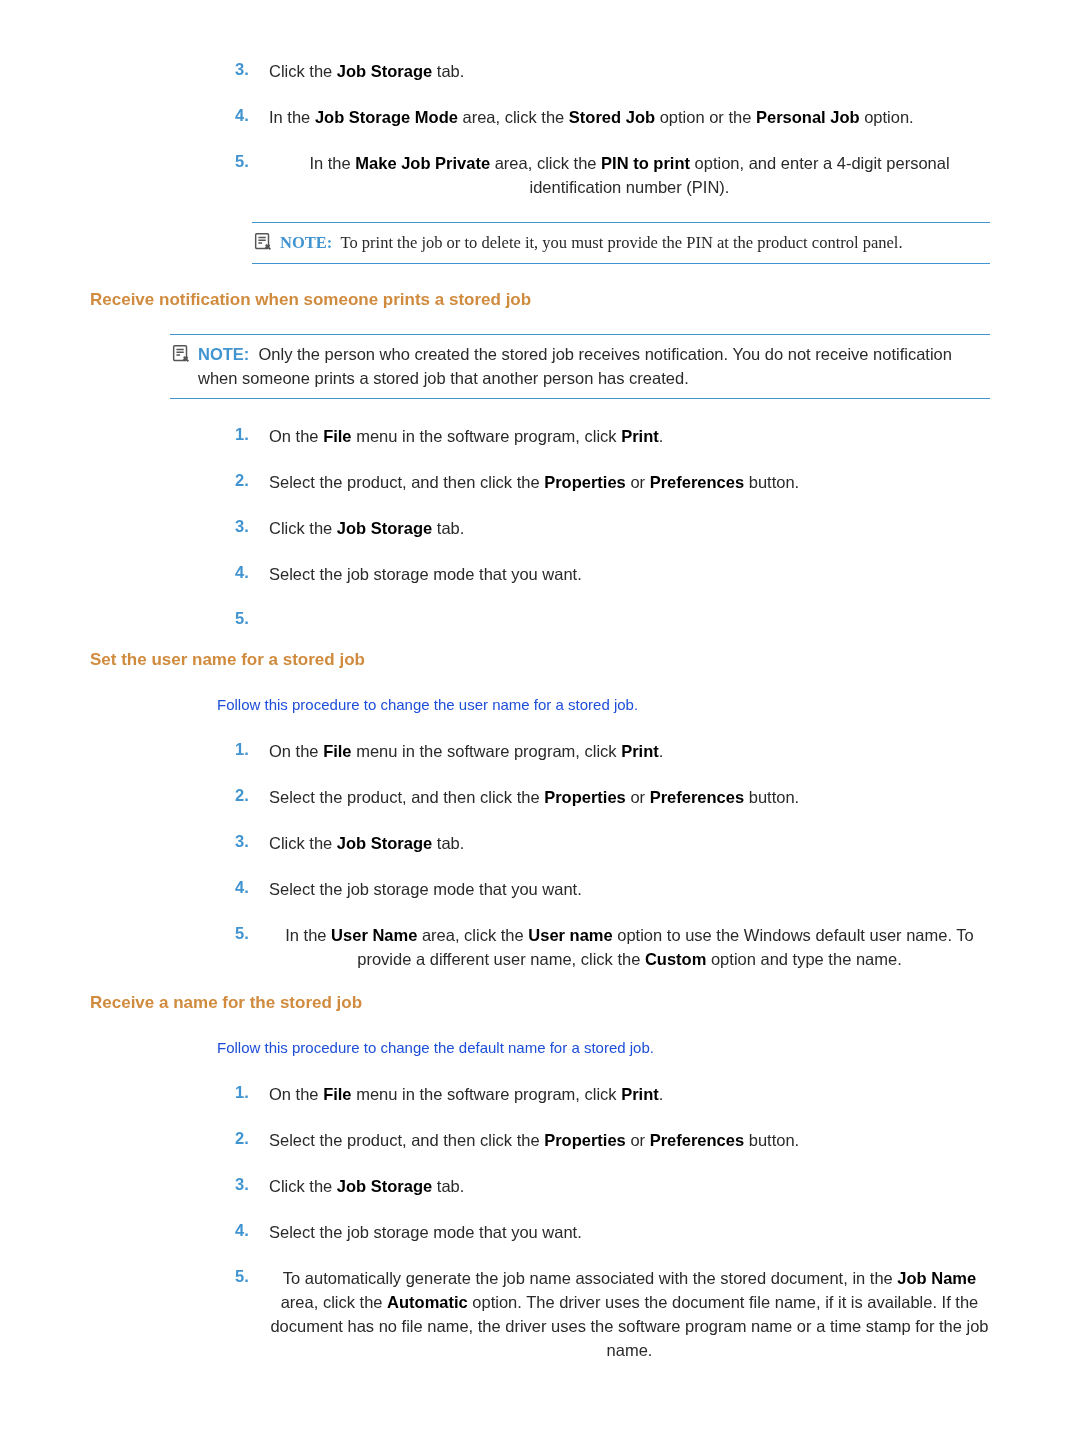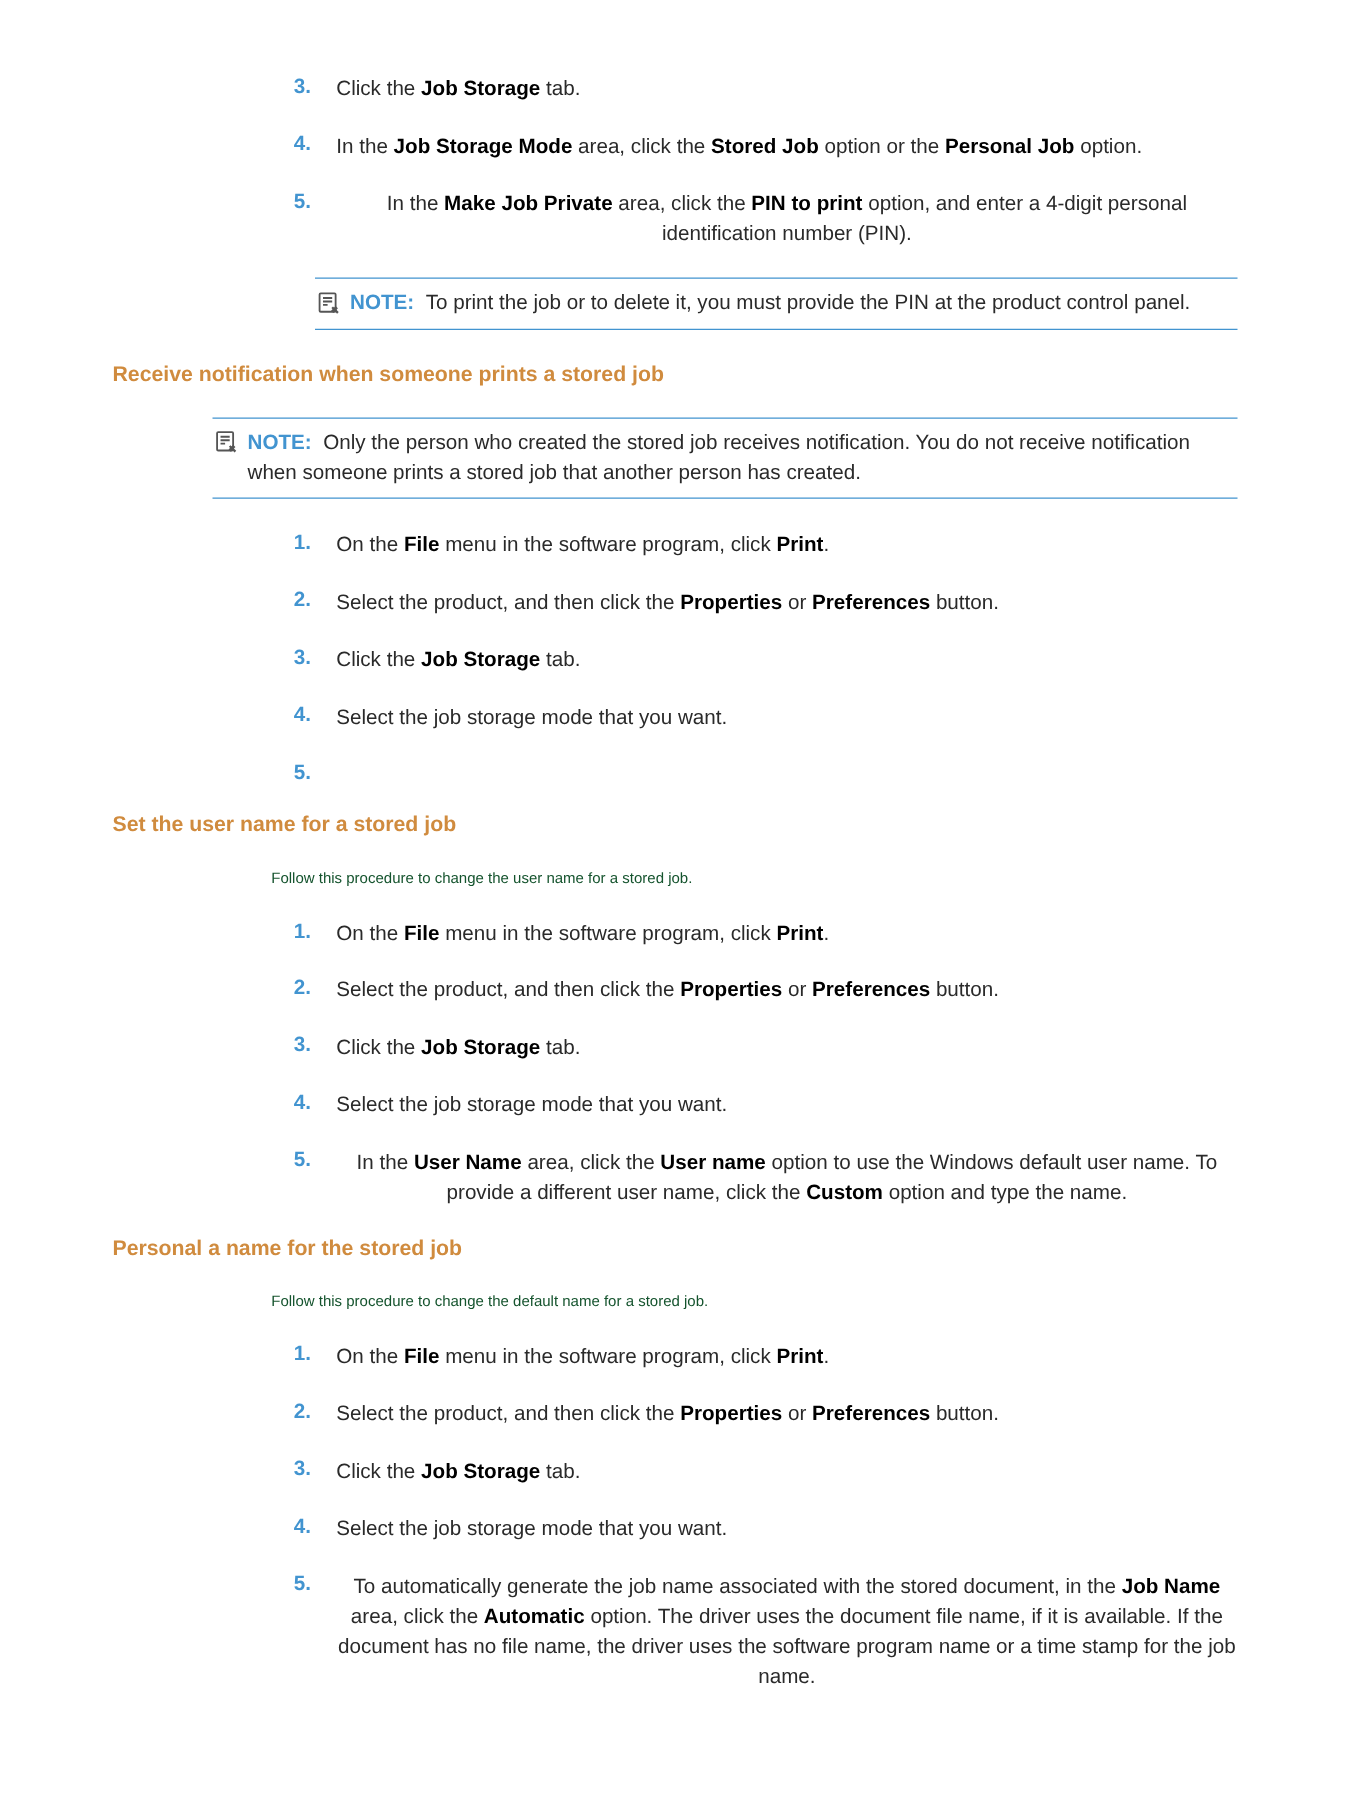--- a/index.html
+++ b/index.html
@@ -36,21 +36,22 @@
   .txt b {
     color: #000;
     font-weight: bold;
   }
   .note-box {
     margin: 8px 0 26px 107px;
     border-top: 1.5px solid #4294d0;
     border-bottom: 1.5px solid #4294d0;
     padding: 8px 0;
     display: flex;
-    align-items: center;
+    align-items: flex-start;
+    font-family: Liberation Serif, serif;
   }
   .note-box-outer {
     margin: 8px 0 26px 25px;
     border-top: 1.5px solid #4294d0;
     border-bottom: 1.5px solid #4294d0;
     padding: 8px 0;
     display: flex;
     align-items: flex-start;
   }
   .note-icon {
@@ -69,22 +70,22 @@
     color: #4294d0;
     font-weight: bold;
   }
   .h3 {
     color: #d08b3e;
     font-weight: bold;
     font-size: 17px;
     margin: 18px 0 24px -55px;
   }
   .intro {
-    font-size: 12px;
-    color: #14532d;
+    font-size: 15px;
+    color: #1d4ed8;
     margin: 0 0 24px 72px;
     line-height: 1.45;
   }
   .content {
     margin-left: 55px;
   }
 </style>
 </head>
 <body>
 
@@ -174,21 +175,21 @@
         <div class="num">4.</div>
         <div class="txt">Select the job storage mode that you want.</div>
       </div>
       <div class="ol-item">
         <div class="num">5.</div>
         <div class="txt">In the <b>User Name</b> area, click the <b>User name</b> option to use the Windows default user name. To provide a different user name, click the <b>Custom</b> option and type the name.</div>
       </div>
     </div>
 
     <div>
-      <div class="h3">Personal a name for the stored job</div>
+      <div class="h3">Receive a name for the stored job</div>
       <div class="intro">Follow this procedure to change the default name for a stored job.</div>
 
       <div class="ol-item">
         <div class="num">1.</div>
         <div class="txt">On the <b>File</b> menu in the software program, click <b>Print</b>.</div>
       </div>
       <div class="ol-item">
         <div class="num">2.</div>
         <div class="txt">Select the product, and then click the <b>Properties</b> or <b>Preferences</b> button.</div>
       </div>

